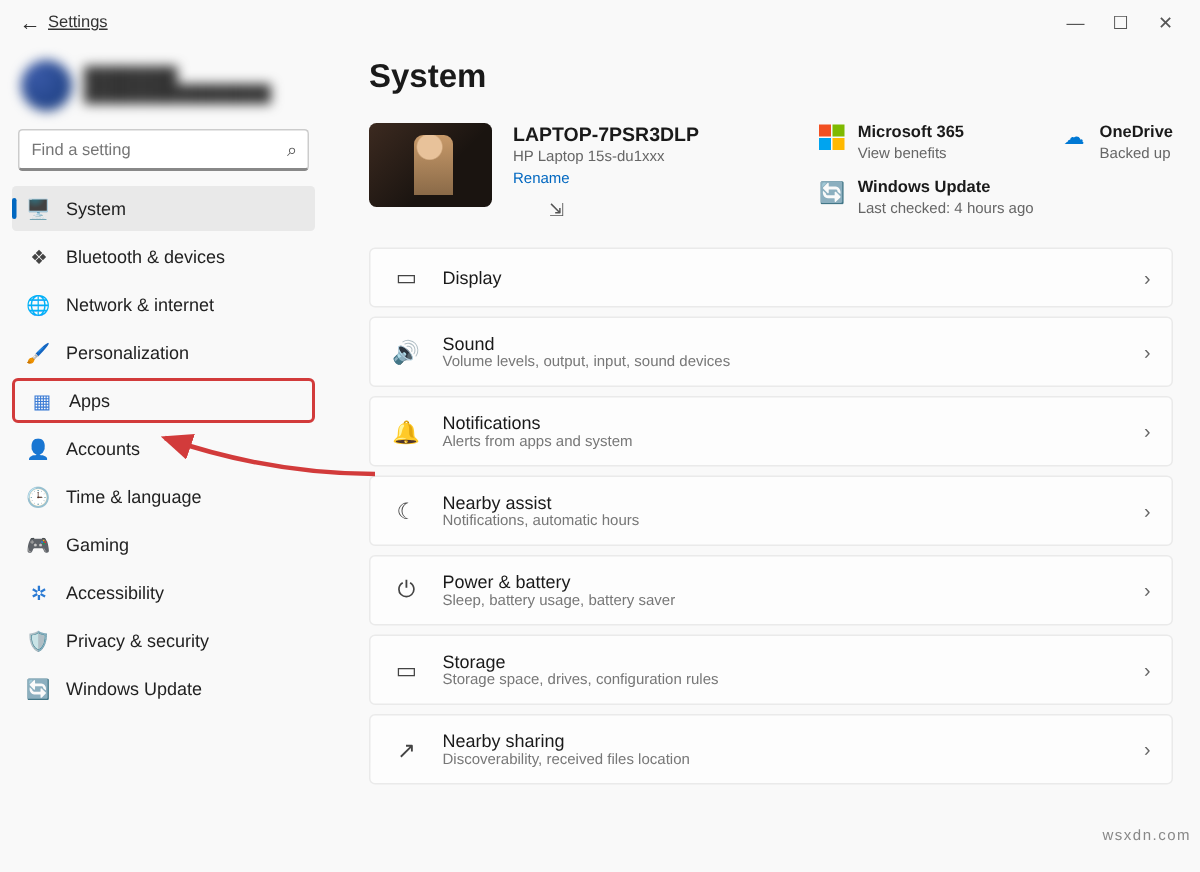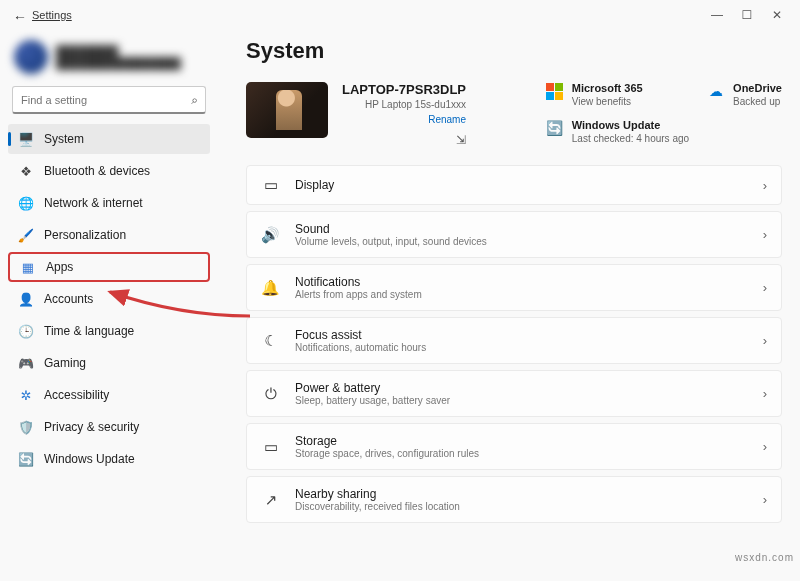--- a/index.html
+++ b/index.html
@@ -23,21 +23,21 @@
 .nav li.active { background: #e9e9e9; position: relative; }
 .nav li.active::before { content: ""; position: absolute; left: 0; top: 8px; bottom: 8px; width: 3px; background: #0067c0; border-radius: 2px; }
 .nav li.highlight { border: 2px solid #d23b3b; border-radius: 4px; }
 .nav .icon { width: 16px; height: 16px; display: inline-flex; align-items: center; justify-content: center; font-size: 13px; }
 .main { flex: 1; padding: 8px 18px 10px 28px; overflow-y: auto; }
 h1 { font-size: 22px; font-weight: 600; margin-bottom: 18px; }
 .hero { display: flex; gap: 20px; margin-bottom: 18px; }
 .hero-left { display: flex; gap: 14px; flex: 1; }
 .device-img { width: 82px; height: 56px; background: linear-gradient(135deg,#3c2a20,#1a1410 60%); border-radius: 5px; position: relative; overflow: hidden; }
 .device-img::after { content:""; position:absolute; left:30px; top:8px; width:26px; height:40px; background: radial-gradient(circle at 40% 20%, #e8c29a 0 8px, transparent 9px), linear-gradient(#c89a6a,#8a6a48); border-radius: 6px 6px 0 0; }
-.device-meta { display: flex; flex-direction: column; gap: 2px; text-align: right; }
+.device-meta { display: flex; flex-direction: column; gap: 2px; }
 .device-name { font-size: 13px; font-weight: 600; }
 .device-model { font-size: 10px; color: #666; }
 .rename { font-size: 10px; color: #0067c0; margin-top: 2px; cursor: pointer; }
 .link-icon { font-size: 12px; color: #555; margin-top: 6px; margin-left: 24px; }
 .hero-right { display: grid; grid-template-columns: auto auto; column-gap: 18px; row-gap: 8px; }
 .hero-card { display: flex; gap: 8px; align-items: flex-start; }
 .hero-card .ci { width: 18px; height: 18px; display:flex; align-items:center; justify-content:center; font-size:14px; }
 .hero-card .ct strong { font-size: 11px; font-weight: 600; display:block; }
 .hero-card .ct span { font-size: 10px; color: #666; }
 .ms-logo { display:grid; grid-template-columns:8px 8px; grid-template-rows:8px 8px; gap:1px; }
@@ -185,21 +185,21 @@
           <div class="cicon">🔔</div>
           <div class="ctext">
             <div class="ctitle">Notifications</div>
             <div class="cdesc">Alerts from apps and system</div>
           </div>
           <div class="chev">›</div>
         </div>
         <div class="card">
           <div class="cicon">☾</div>
           <div class="ctext">
-            <div class="ctitle">Focus assist</div>
+            <div class="ctitle">Nearby assist</div>
             <div class="cdesc">Notifications, automatic hours</div>
           </div>
           <div class="chev">›</div>
         </div>
         <div class="card">
           <div class="cicon">⏻</div>
           <div class="ctext">
             <div class="ctitle">Power &amp; battery</div>
             <div class="cdesc">Sleep, battery usage, battery saver</div>
           </div>

